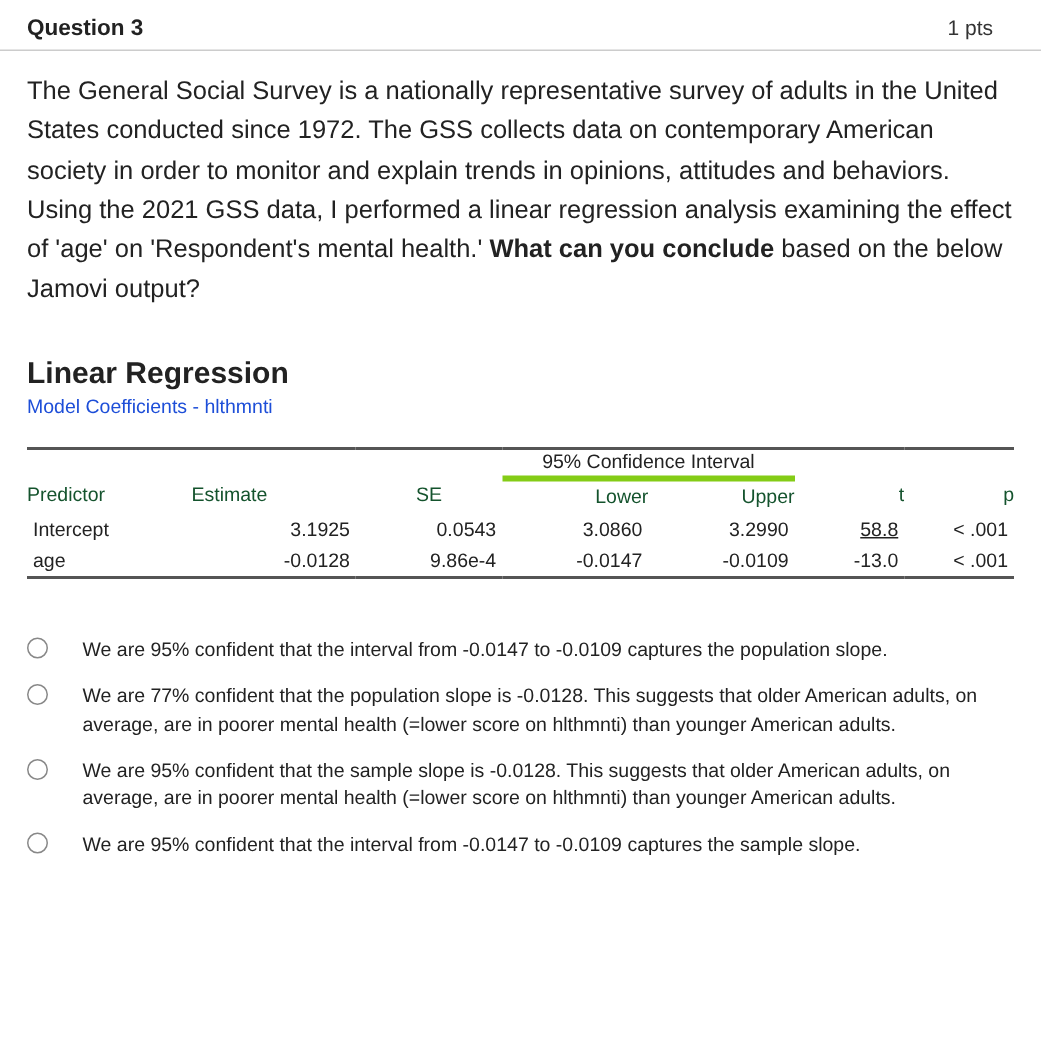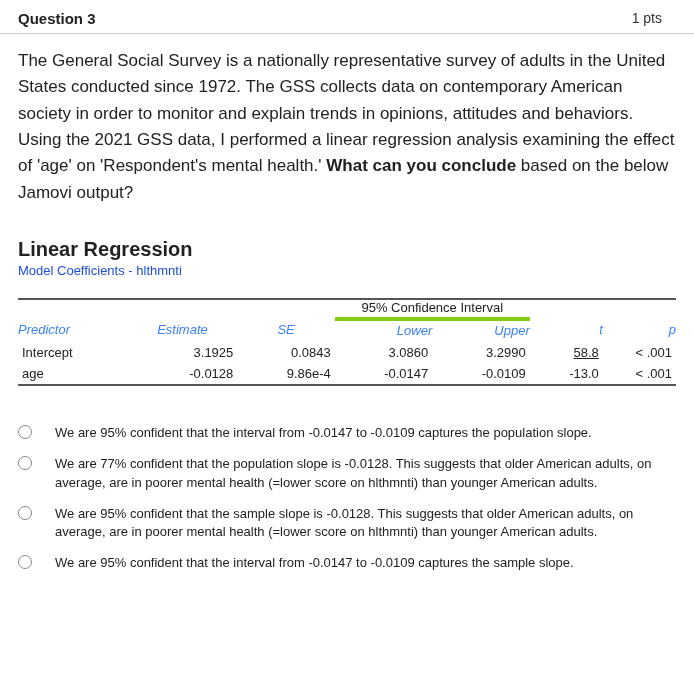--- a/index.html
+++ b/index.html
@@ -54,31 +54,30 @@
     .reg-table thead tr.top-border td {
       border-top: 2px solid #555;
     }
     .reg-table thead .ci-header {
       border-bottom: 4px solid #84cc16;
     }
     .reg-table thead tr.col-row td {
       padding-top: 2px;
       padding-bottom: 4px;
       font-weight: normal;
-      color: #3b82f6;
-      font-style: italic;
+      color: #14532d;
     }
     .reg-table tbody tr td {
       padding: 3px 4px;
     }
     .reg-table tbody tr.data-row-last td {
       border-bottom: 2px solid #555;
     }
     .col-predictor { width: 90px; }
-    .col-estimate { width: 90px; text-align: center; }
+    .col-estimate { width: 90px; text-align: left; }
     .col-se { width: 80px; text-align: center; }
     .col-lower { width: 80px; text-align: right; }
     .col-upper { width: 80px; text-align: right; }
     .col-t { width: 60px; text-align: right; }
     .col-p { width: 60px; text-align: right; }
     .options-section {
       padding: 10px 18px 10px 18px;
     }
     .option-item {
       display: flex;
@@ -134,21 +133,21 @@
         <td class="col-lower">Lower</td>
         <td class="col-upper">Upper</td>
         <td class="col-t">t</td>
         <td class="col-p">p</td>
       </tr>
     </thead>
     <tbody id="table-body">
     <tr>
           <td class="col-predictor" style="text-align: left;">Intercept</td>
           <td class="col-estimate" style="text-align: right;">3.1925</td>
-          <td class="col-se" style="text-align: right;">0.0843</td>
+          <td class="col-se" style="text-align: right;">0.0543</td>
           <td class="col-lower" style="text-align: right;">3.0860</td>
           <td class="col-upper" style="text-align: right;">3.2990</td>
           <td class="col-t" style="text-align: right; text-decoration: underline;">58.8</td>
           <td class="col-p" style="text-align: right;">&lt; .001</td>
         </tr>
         <tr class="data-row-last">
           <td class="col-predictor" style="text-align: left;">age</td>
           <td class="col-estimate" style="text-align: right;">-0.0128</td>
           <td class="col-se" style="text-align: right;">9.86e-4</td>
           <td class="col-lower" style="text-align: right;">-0.0147</td>

